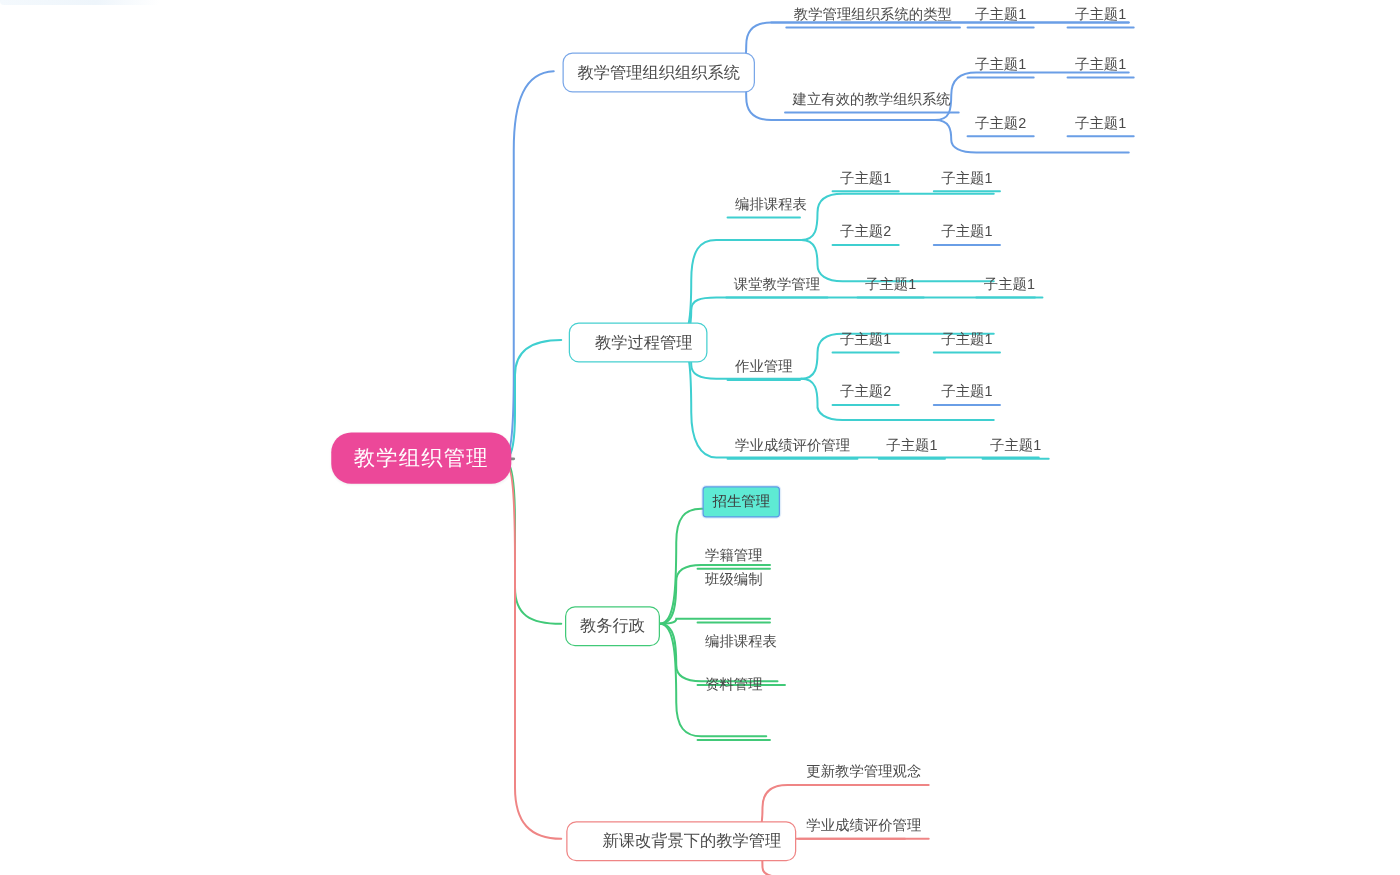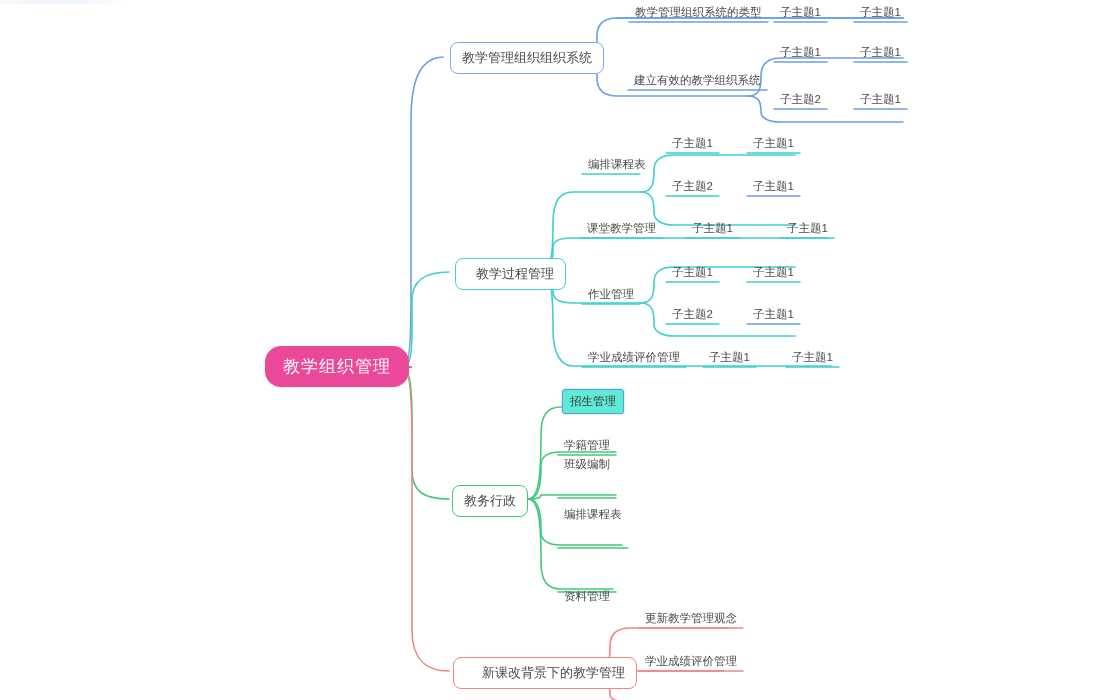--- a/index.html
+++ b/index.html
@@ -201,20 +201,20 @@
   <div class="node leaf" style="left:586px; top:349px;">学业成绩评价管理</div>
   <div class="node leaf" style="left:707px; top:349px;">子主题1</div>
   <div class="node leaf" style="left:790px; top:349px;">子主题1</div>
 
   <div class="node boxed b-green" style="left:452px; top:485px;">教务行政</div>
 
   <div class="node selected" style="left:562px; top:389px;">招生管理</div>
   <div class="node leaf" style="left:562px; top:437px;">学籍管理</div>
   <div class="node leaf" style="left:562px; top:456px;">班级编制</div>
   <div class="node leaf" style="left:562px; top:506px;">编排课程表</div>
-  <div class="node leaf" style="left:562px; top:588px;">资料管理</div>
+  <div class="node leaf" style="left:562px; top:540px;">资料管理</div>
 
   <div class="node boxed b-red" style="left:453px; top:657px;">新课改背景下的教学管理</div>
 
   <div class="node leaf" style="left:643px; top:610px;">更新教学管理观念</div>
   <div class="node leaf" style="left:643px; top:653px;">学业成绩评价管理</div>
 
 </div>
 
 </body></html>

